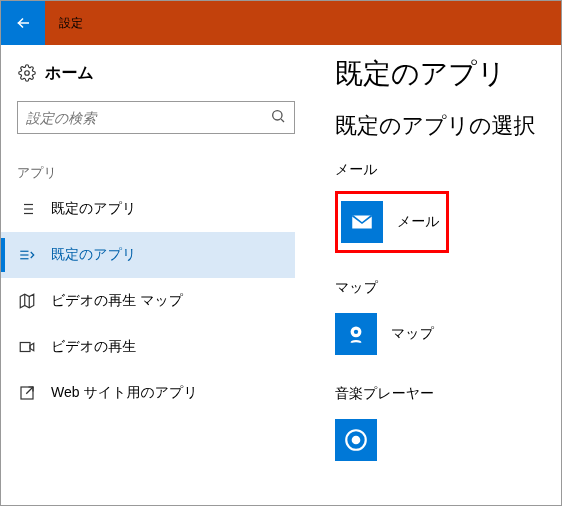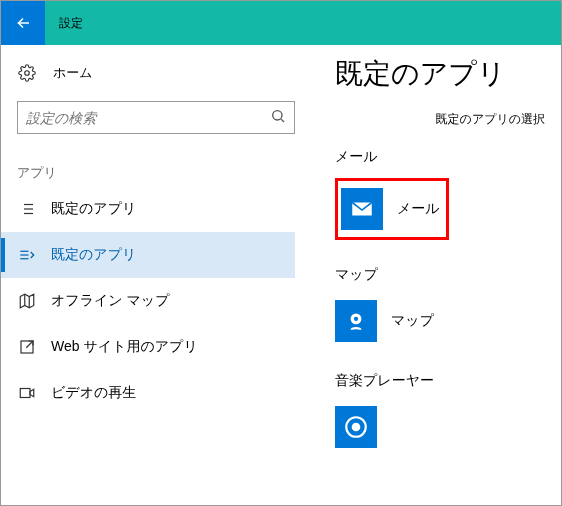--- a/index.html
+++ b/index.html
@@ -10,21 +10,21 @@
       height: 506px;
       overflow: hidden;
       border: 1px solid #999;
       font-size: 14px;
       color: #000;
     }
     .titlebar {
       height: 44px;
       display: flex;
       align-items: center;
-      background: #14b8a6;
+      background: #c2410c;
     }
     .back-btn {
       width: 44px;
       height: 44px;
       background: #0078D7;
       display: flex;
       align-items: center;
       justify-content: center;
       cursor: pointer;
     }
@@ -49,22 +49,23 @@
       align-items: center;
       height: 36px;
       margin-bottom: 10px;
     }
     .home-row .icon {
       width: 20px;
       display: flex;
       justify-content: center;
     }
     .home-label {
-      margin-left: 16px;
-      font-size: 13px;
+      margin-left: 8px;
+      font-size: 16px;
+      font-weight: bold;
     }
     .searchbox {
       border: 1px solid #999;
       height: 33px;
       display: flex;
       align-items: center;
       padding: 0 8px;
       margin-bottom: 30px;
     }
     .searchbox input {
@@ -114,24 +115,23 @@
     .nav-item.active .nav-label,
     .nav-item.active .icon svg {
       color: #0061ab;
     }
     h1.page-title {
       font-size: 28px;
       font-weight: 400;
       margin-bottom: 18px;
     }
     h2.subheading {
-      font-size: 12px;
+      font-size: 22px;
       font-weight: 400;
       margin-bottom: 20px;
-      text-align: right;
     }
     .section-label {
       font-size: 14px;
       margin-bottom: 12px;
     }
     .app-tile {
       display: flex;
       align-items: center;
       height: 50px;
       cursor: pointer;
@@ -222,42 +222,42 @@
     </div>
 
     <div class="nav-item">
       <span class="icon">
         <svg width="18" height="18" viewBox="0 0 24 24" fill="none" stroke="#333" stroke-width="1.6">
             <polygon points="3 6 9 3 15 6 21 3 21 18 15 21 9 18 3 21 3 6"></polygon>
             <line x1="9" y1="3" x2="9" y2="18"></line>
             <line x1="15" y1="6" x2="15" y2="21"></line>
           </svg>
       </span>
-      <span class="nav-label">オフライン マップ</span>
+      <span class="nav-label">ビデオの再生 マップ</span>
+    </div>
+
+    <div class="nav-item">
+      <span class="icon">
+        <svg width="18" height="18" viewBox="0 0 24 24" fill="none" stroke="#333" stroke-width="1.6">
+            <rect x="3" y="6" width="13" height="12"></rect>
+            <polygon points="16 10 21 7 21 17 16 14"></polygon>
+          </svg>
+      </span>
+      <span class="nav-label">ビデオの再生</span>
     </div>
 
     <div class="nav-item">
       <span class="icon">
         <svg width="18" height="18" viewBox="0 0 24 24" fill="none" stroke="#333" stroke-width="1.6">
             <rect x="4" y="4" width="16" height="16"></rect>
             <polyline points="14 4 20 4 20 10"></polyline>
             <line x1="11" y1="13" x2="20" y2="4"></line>
           </svg>
       </span>
       <span class="nav-label">Web サイト用のアプリ</span>
-    </div>
-
-    <div class="nav-item">
-      <span class="icon">
-        <svg width="18" height="18" viewBox="0 0 24 24" fill="none" stroke="#333" stroke-width="1.6">
-            <rect x="3" y="6" width="13" height="12"></rect>
-            <polygon points="16 10 21 7 21 17 16 14"></polygon>
-          </svg>
-      </span>
-      <span class="nav-label">ビデオの再生</span>
     </div>
   </div>
 
   <div class="main">
     <h1 class="page-title">既定のアプリ</h1>
     <h2 class="subheading">既定のアプリの選択</h2>
 
     <div class="section-label">メール</div>
     <div class="highlight-box">
       <div class="app-tile">

